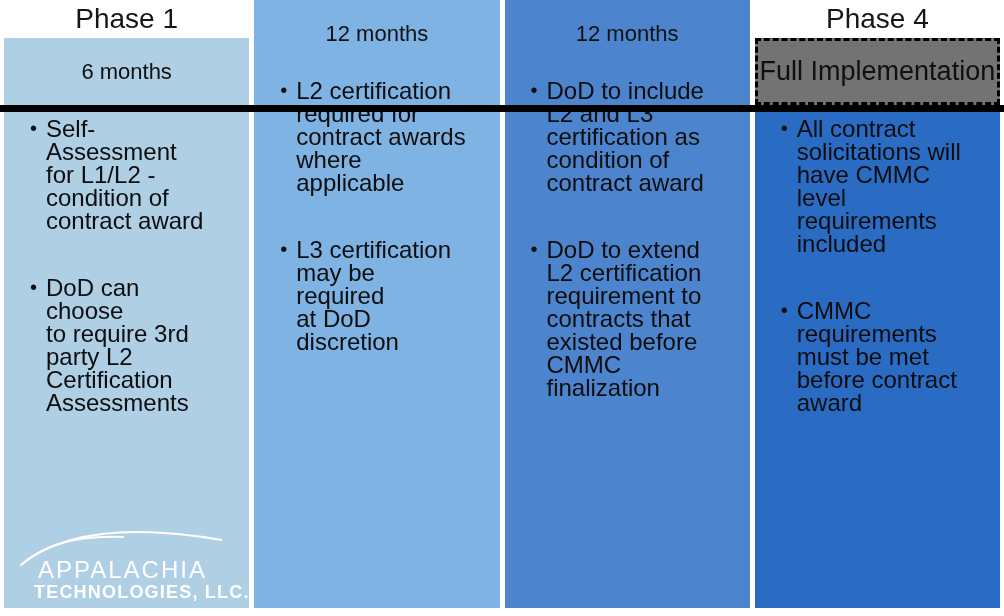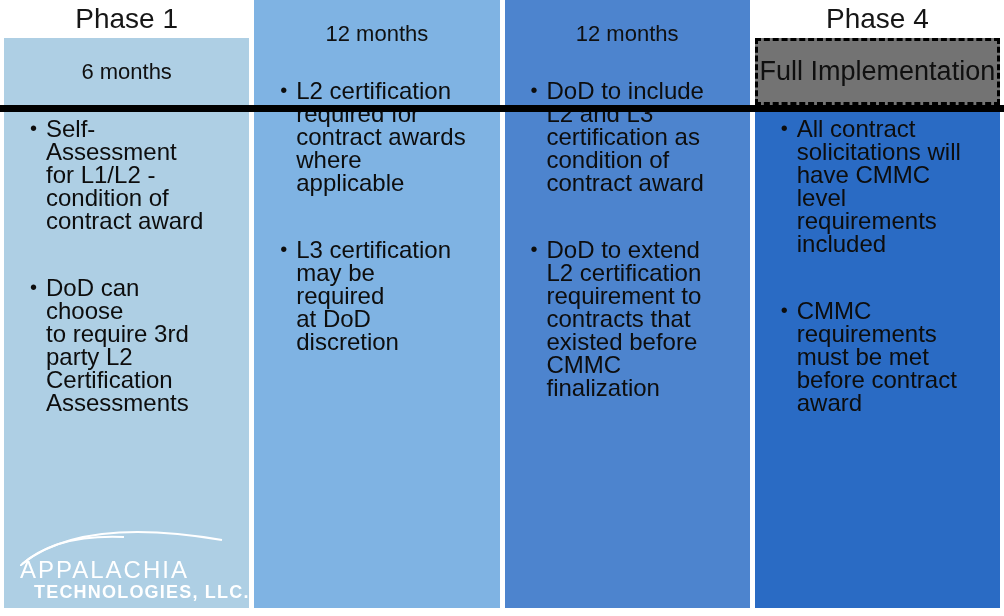--- a/index.html
+++ b/index.html
@@ -46,21 +46,21 @@
     content:"\2022";
     position:absolute;left:0;top:0;
     font-size:20px;
   }
   .logo{
     position:absolute;left:20px;top:520px;width:208px;height:86px;
     z-index:6;color:#ffffff;
   }
   .logo svg{position:absolute;left:0;top:0;}
   .logo-name{
-    position:absolute;left:0;top:36px;
+    position:absolute;left:18px;top:36px;
     font-size:24px;font-weight:400;letter-spacing:2px;
     white-space:nowrap;
   }
   .logo-subtitle{
     position:absolute;left:14px;top:62px;
     font-size:18px;font-weight:700;letter-spacing:1.2px;
     white-space:nowrap;
   }
 </style>
 </head>

